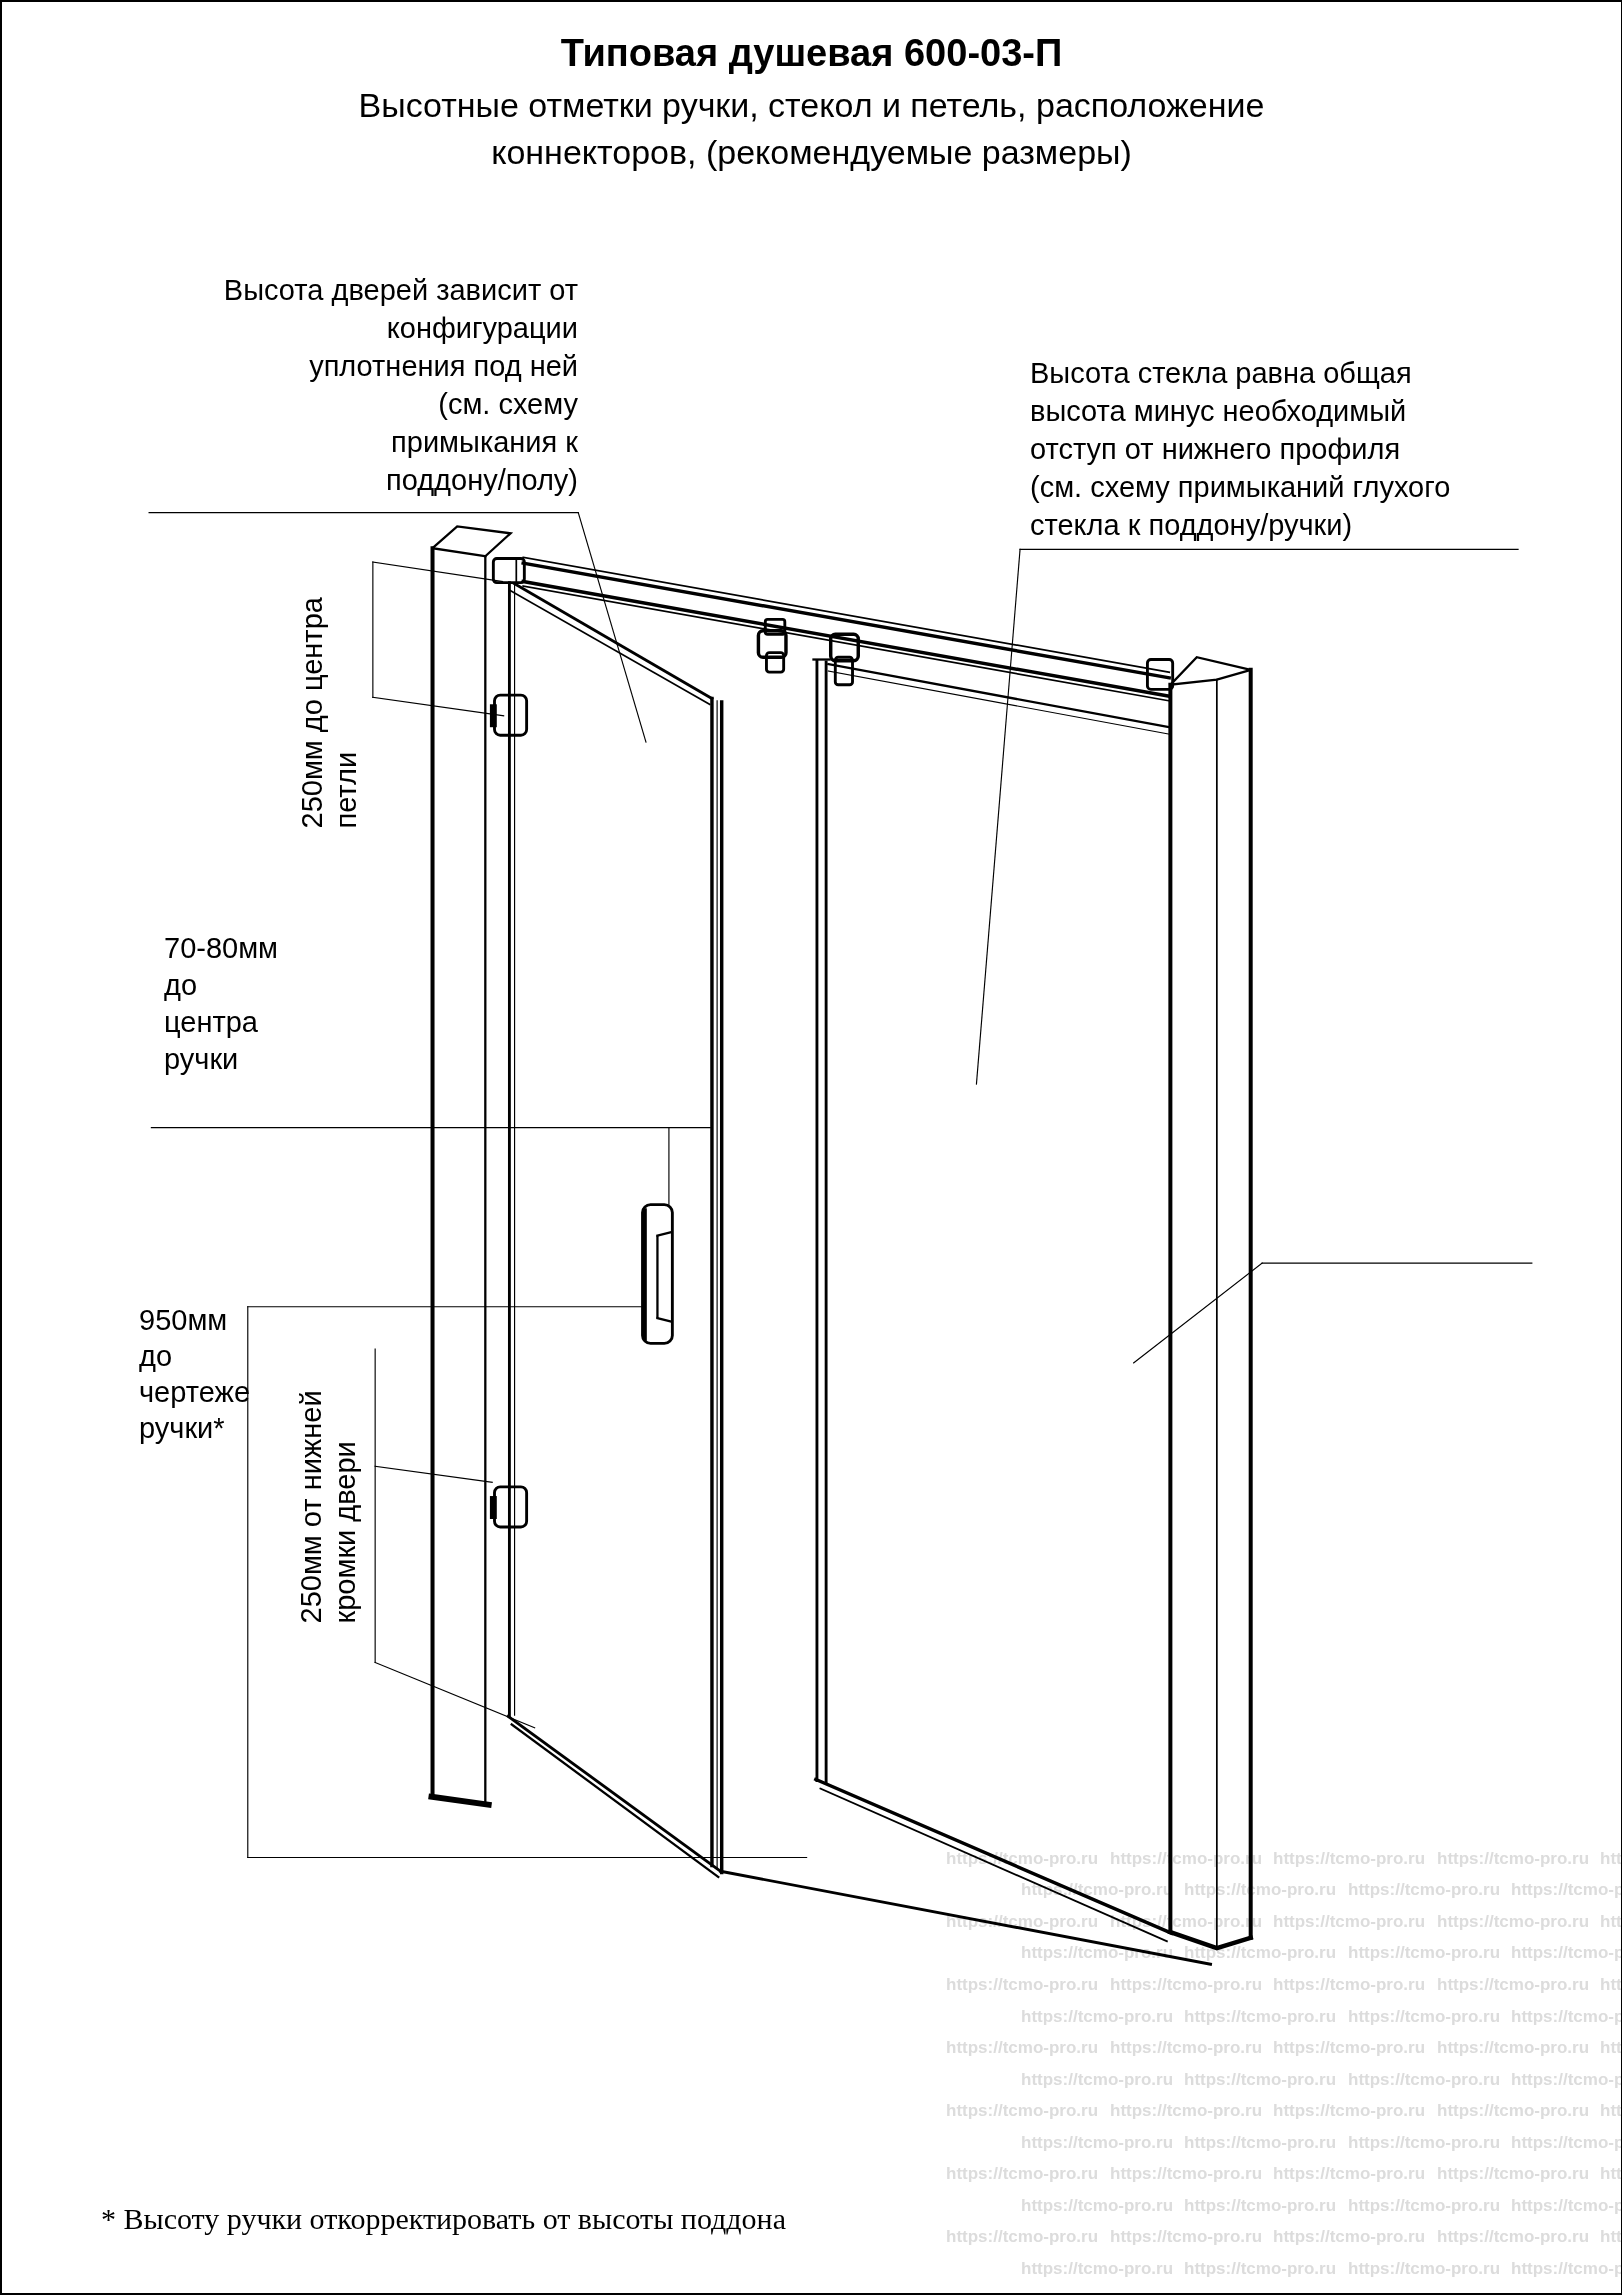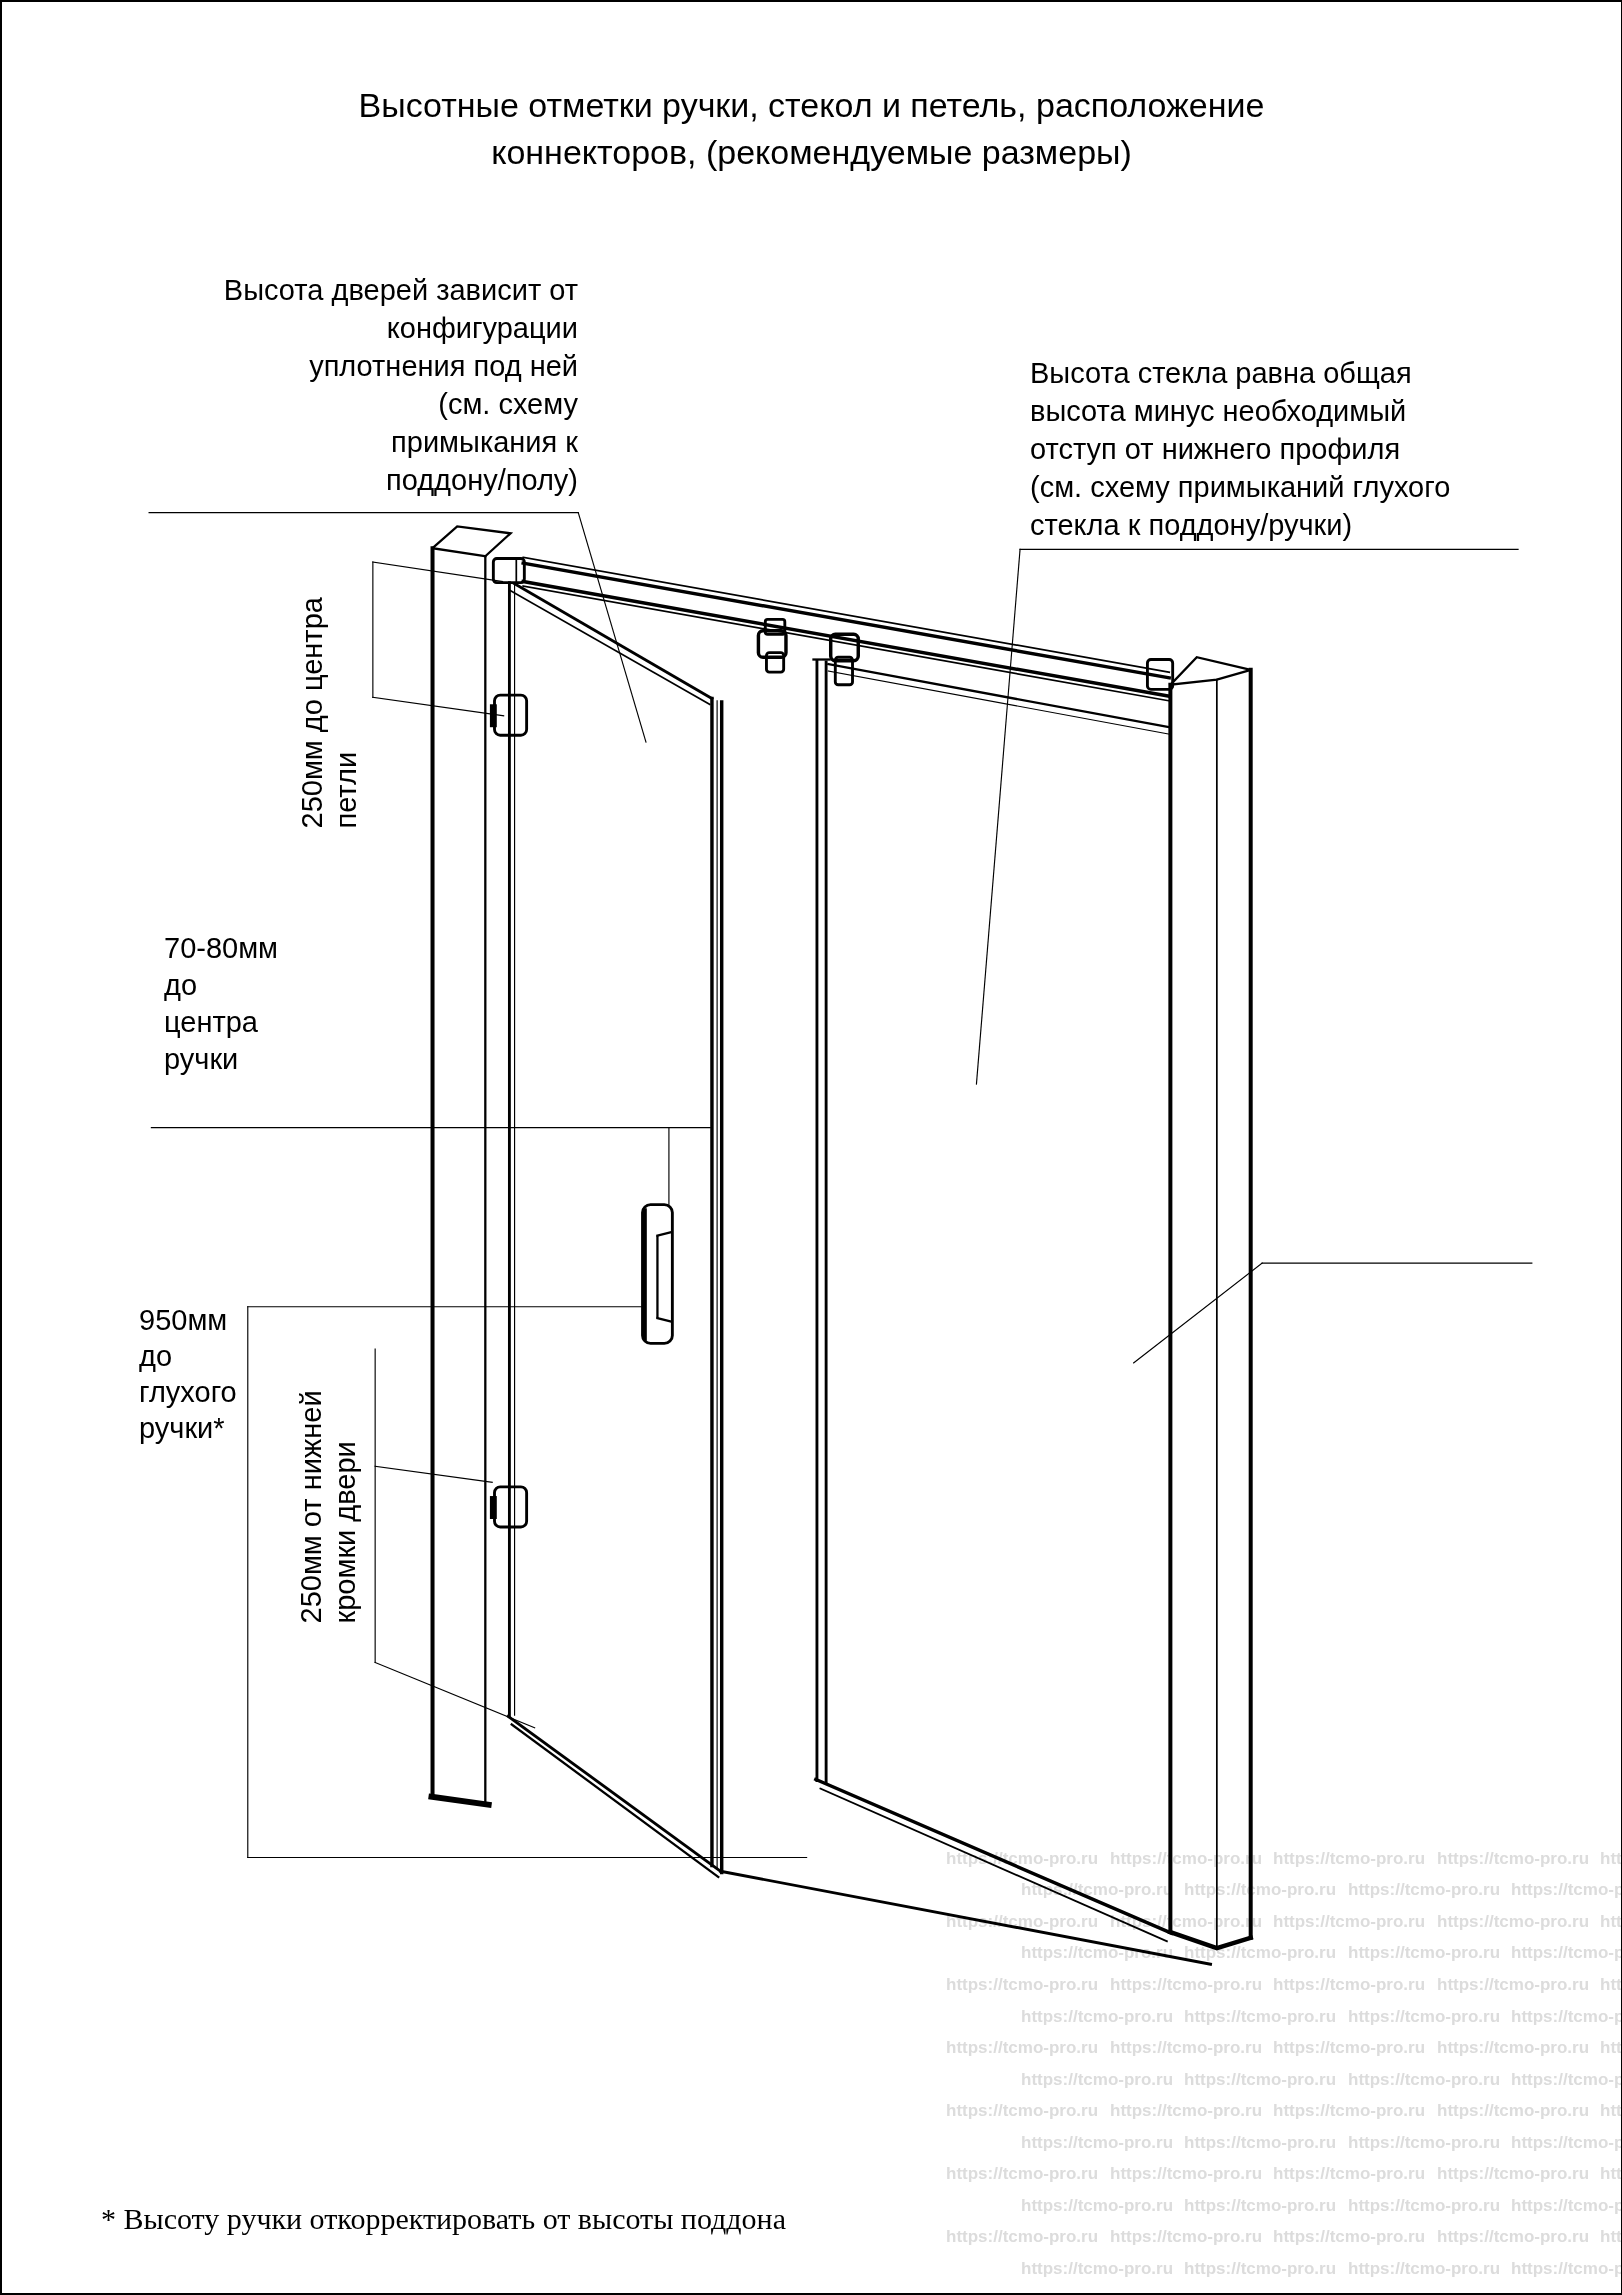--- a/index.html
+++ b/index.html
@@ -209,20 +209,21 @@
       <line x1="428" y1="2274" x2="428" y2="3234"></line>
       <line x1="428" y1="3234" x2="1402" y2="3234"></line>
       <line x1="650" y1="2348" x2="650" y2="2894"></line>
       <line x1="650" y1="2552" x2="854" y2="2580"></line>
       <line x1="650" y1="2894" x2="928" y2="3008"></line>
       <line x1="2196" y1="2198" x2="2666" y2="2198"></line>
       <line x1="2196" y1="2198" x2="1972" y2="2372"></line>
     </g>
   </svg>
 
+  <div class="title" id="title1">Типовая душевая 600-03-П</div>
   <div class="title" id="title3">коннекторов, (рекомендуемые размеры)</div>
   <div class="title" id="title2">Высотные отметки ручки, стекол и петель, расположение</div>
 
   <div class="ann" style="left:195px;top:269px;width:381px;text-align:right;">Высота дверей зависит от
 конфигурации
 уплотнения под ней
 (см. схему
 примыкания к
 поддону/полу)</div>
 
@@ -235,21 +236,21 @@
   <div class="ann rot" style="left:193px;top:656px;width:270px;height:71px;">250мм до центра
 петли</div>
 
   <div class="ann" style="left:162px;top:928px;width:230px;line-height:37px;">70-80мм
 до
 центра
 ручки</div>
 
   <div class="ann" style="left:137px;top:1300px;width:207px;line-height:36px;">950мм
 до
-глухого
+чертеже
 ручки*</div>
 
   <div class="ann rot" style="left:192px;top:1451px;width:270px;height:71px;">250мм от нижней
 кромки двери</div>
 
 
   <div class="ann" style="left:99px;top:2198px;width:976px;font-size:30px;font-family:Liberation Serif, serif;">* Высоту ручки откорректировать от высоты поддона</div>
 </div>
 
 

